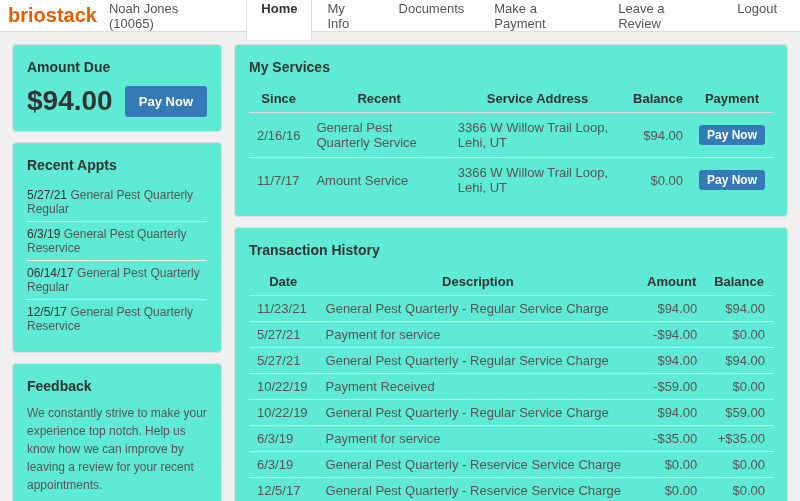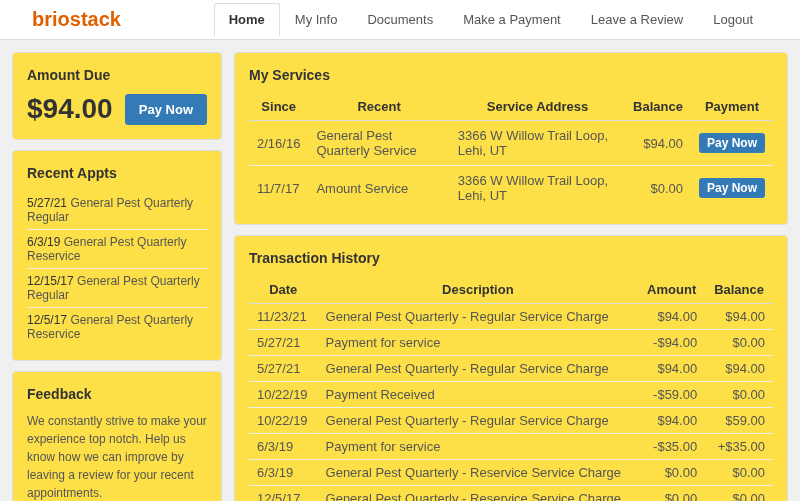--- a/index.html
+++ b/index.html
@@ -1,33 +1,33 @@
 <!DOCTYPE html>
 <html><head>
   <meta charset="utf-8">
   <style>
     * { box-sizing: border-box; margin: 0; padding: 0; }
     body { font-family: Arial, Helvetica, sans-serif; font-size: 13px; background: #f0f0f0; color: #333; }
 
     
-    .header { display: flex; align-items: center; justify-content: space-between; background: #fff; border-bottom: 1px solid #ddd; padding: 8px 32px; height: 40px; gap: 23px; }
+    .header { display: flex; align-items: center; justify-content: space-between; background: #fff; border-bottom: 1px solid #ddd; padding: 8px 8px; height: 32px; gap: 23px; }
     .logo { font-size: 20px; font-weight: bold; color: #e06000; }
     .user-name { font-size: 13px; color: #555; margin-left: 12px; }
     .header-left { display: flex; align-items: center; }
     .nav { display: flex; gap: 0; }
     .nav-item { padding: 8px 14px; font-size: 13px; color: #555; cursor: pointer; border: 1px solid transparent; text-decoration: none; }
     .nav-item.active { background: #fff; border: 1px solid #ddd; border-bottom-color: #fff; color: #333; font-weight: bold; border-radius: 3px 3px 0 0; }
 
     
     .main-content { display: flex; gap: 12px; padding: 12px; max-width: 800px; }
     .left-panel { width: 210px; flex-shrink: 0; display: flex; flex-direction: column; gap: 10px; }
     .right-panel { flex: 1; display: flex; flex-direction: column; gap: 10px; }
 
     
-    .card { background: #fde047; border: 1px solid #ddd; border-radius: 4px; padding: 14px; }
+    .card { background: #5eead4; border: 1px solid #ddd; border-radius: 4px; padding: 14px; }
     .card-title { font-size: 14px; font-weight: bold; margin-bottom: 10px; color: #333; }
 
     
     .amount-due-row { display: flex; align-items: center; justify-content: space-between; }
     .amount-value { font-size: 28px; font-weight: bold; color: #333; }
     .btn-pay-now { background: #337ab7; color: #fff; border: none; border-radius: 3px; padding: 8px 14px; font-size: 13px; cursor: pointer; font-weight: bold; }
     .btn-pay-now-sm { background: #337ab7; color: #fff; border: none; border-radius: 3px; padding: 3px 8px; font-size: 12px; cursor: pointer; font-weight: bold; white-space: nowrap; }
 
     
     .appt-item { padding: 5px 0; border-bottom: 1px solid #eee; font-size: 12px; color: #555; }
@@ -52,20 +52,21 @@
     .td-amt-right { text-align: right; white-space: nowrap; }
     .positive { color: #5cb85c; }
     .th-amt { text-align: right; }
   </style>
 </head>
 <body>
 
 <div class="header">
   <div class="header-left">
     <div class="logo">briostack</div>
+    <div class="user-name">Noah Jones (10065)</div>
   </div>
   <nav class="nav" id="nav-container">
       <a class="nav-item active">Home</a>
       <a class="nav-item">My Info</a>
       <a class="nav-item">Documents</a>
       <a class="nav-item">Make a Payment</a>
       <a class="nav-item">Leave a Review</a>
       <a class="nav-item">Logout</a>
     </nav>
 </div>
@@ -80,21 +81,21 @@
         <div class="amount-value">$94.00</div>
         <button class="btn-pay-now">Pay Now</button>
       </div>
     </div>
 
     <div class="card">
       <div class="card-title">Recent Appts</div>
       <div id="appts-list">
           <div class="appt-item"><span style="font-size:12px;color:#333;">5/27/21</span> <span>General Pest Quarterly Regular</span></div>
           <div class="appt-item"><span style="font-size:12px;color:#333;">6/3/19</span> <span>General Pest Quarterly Reservice</span></div>
-          <div class="appt-item"><span style="font-size:12px;color:#333;">12/15/17</span> <span>General Pest Quarterly Regular</span></div>
+          <div class="appt-item"><span style="font-size:12px;color:#333;">06/14/17</span> <span>General Pest Quarterly Regular</span></div>
           <div class="appt-item"><span style="font-size:12px;color:#333;">12/5/17</span> <span>General Pest Quarterly Reservice</span></div>
         </div>
     </div>
 
     <div class="card">
       <div class="card-title">Feedback</div>
       <div class="feedback-text">We constantly strive to make your experience top notch. Help us know how we can improve by leaving a review for your recent appointments.</div>
 
     </div>
 

